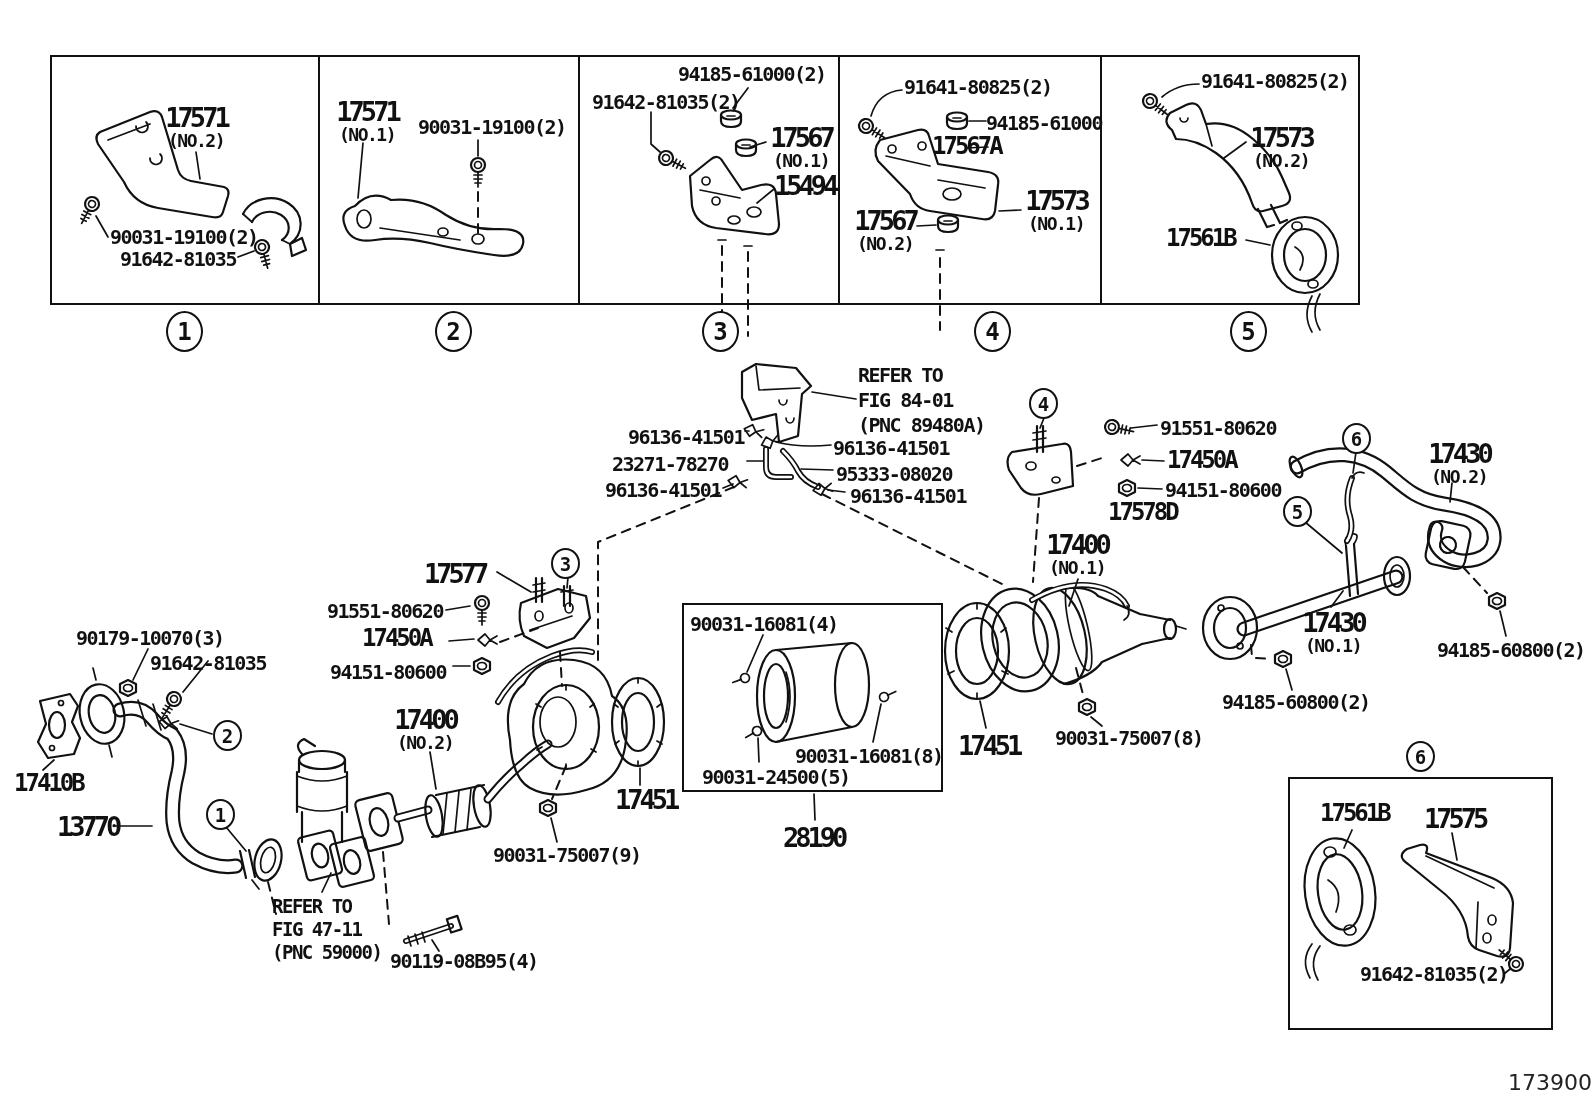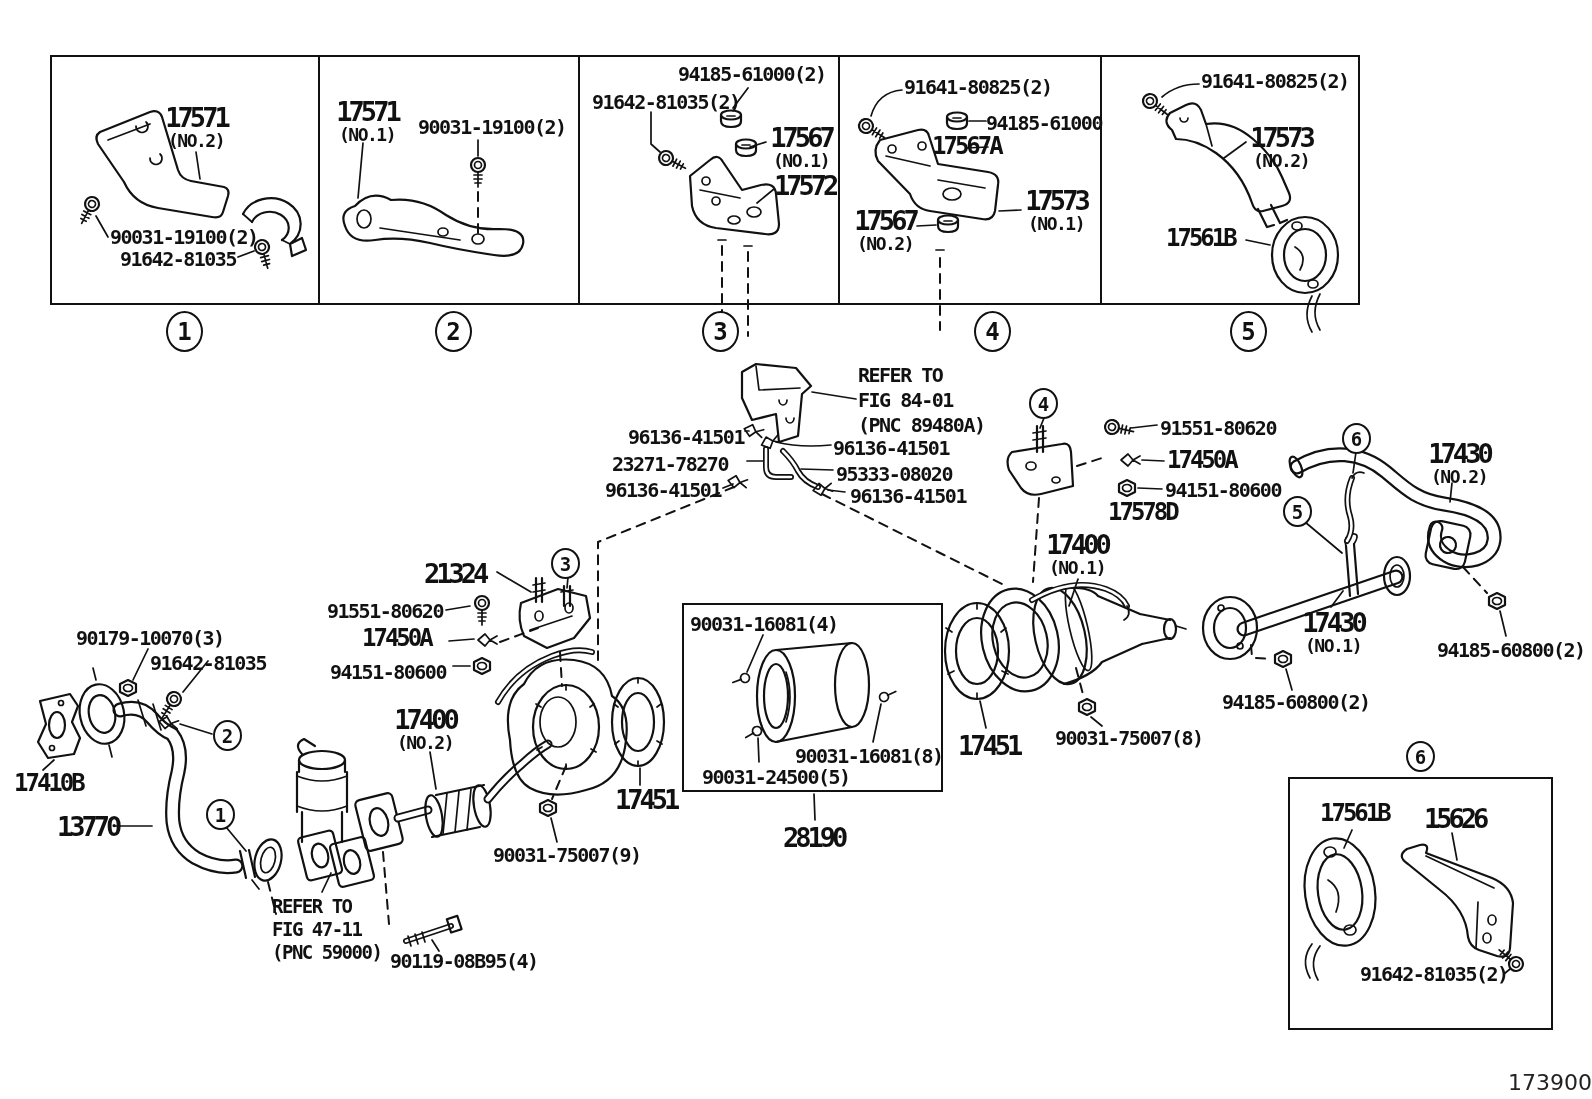--- a/index.html
+++ b/index.html
@@ -369,21 +369,21 @@
     <div class="sub">(NO.1)</div>
   </div>
   <div class="abs lbl" style="left:418px;top:117px">90031-19100(2)</div>
 
   <div class="abs lbl" style="left:678px;top:64px">94185-61000(2)</div>
   <div class="abs lbl" style="left:592px;top:92px">91642-81035(2)</div>
   <div class="abs pblock" style="left:766px;top:124px;width:70px">
     <div class="big">17567</div>
     <div class="sub">(NO.1)</div>
   </div>
-  <div class="abs big" style="left:774px;top:172px">17572</div>
+  <div class="abs big" style="left:774px;top:172px">15494</div>
 
   <div class="abs lbl" style="left:904px;top:77px">91641-80825(2)</div>
   <div class="abs lbl" style="left:986px;top:113px">94185-61000</div>
   <div class="abs md" style="left:932px;top:134px">17567A</div>
   <div class="abs pblock" style="left:850px;top:207px;width:70px">
     <div class="big">17567</div>
     <div class="sub">(NO.2)</div>
   </div>
   <div class="abs pblock" style="left:1021px;top:187px;width:70px">
     <div class="big">17573</div>
@@ -431,21 +431,21 @@
   <div class="abs circ circ-sm" style="left:1283px;top:496px">
       <span>5</span>
     </div>
   <div class="abs pblock" style="left:1296px;top:609px;width:74px">
     <div class="big">17430</div>
     <div class="sub">(NO.1)</div>
   </div>
   <div class="abs lbl" style="left:1437px;top:640px">94185-60800(2)</div>
   <div class="abs lbl" style="left:1222px;top:692px">94185-60800(2)</div>
 
-  <div class="abs big" style="left:424px;top:560px">21324</div>
+  <div class="abs big" style="left:424px;top:560px">17577</div>
   <div class="abs circ circ-sm" style="left:551px;top:548px">
       <span>3</span>
     </div>
   <div class="abs lbl" style="left:327px;top:601px">91551-80620</div>
   <div class="abs md" style="left:362px;top:626px">17450A</div>
   <div class="abs lbl" style="left:330px;top:662px">94151-80600</div>
 
   <div class="abs lbl" style="left:76px;top:628px">90179-10070(3)</div>
   <div class="abs lbl" style="left:150px;top:653px">91642-81035</div>
   <div class="abs circ circ-sm" style="left:213px;top:720px">
@@ -476,18 +476,18 @@
   <div class="abs lbl" style="left:702px;top:767px">90031-24500(5)</div>
   <div class="abs big" style="left:783px;top:824px">28190</div>
 
   <div class="abs big" style="left:958px;top:732px">17451</div>
   <div class="abs lbl" style="left:1055px;top:728px">90031-75007(8)</div>
 
   <div class="abs circ circ-sm" style="left:1406px;top:741px">
       <span>6</span>
     </div>
   <div class="abs md" style="left:1320px;top:801px">17561B</div>
-  <div class="abs big" style="left:1424px;top:805px">15626</div>
+  <div class="abs big" style="left:1424px;top:805px">17575</div>
   <div class="abs lbl" style="left:1360px;top:964px">91642-81035(2)</div>
 
   <div class="abs code" style="left:1508px;top:1070px">173900D</div>
 
 </div>
 
 </body></html>

